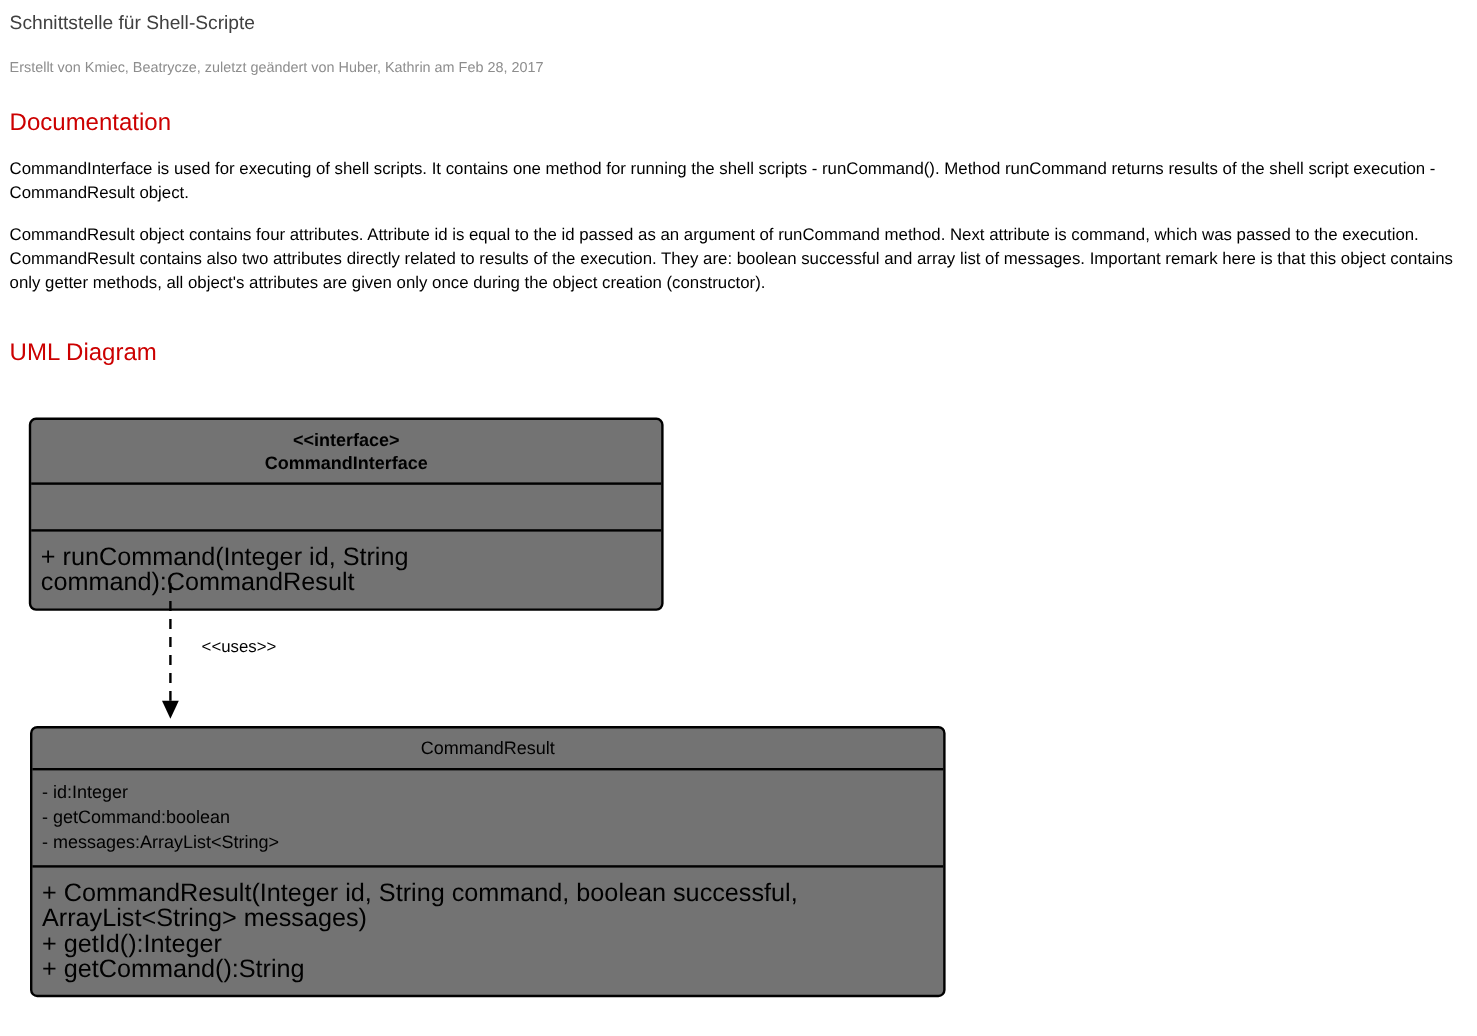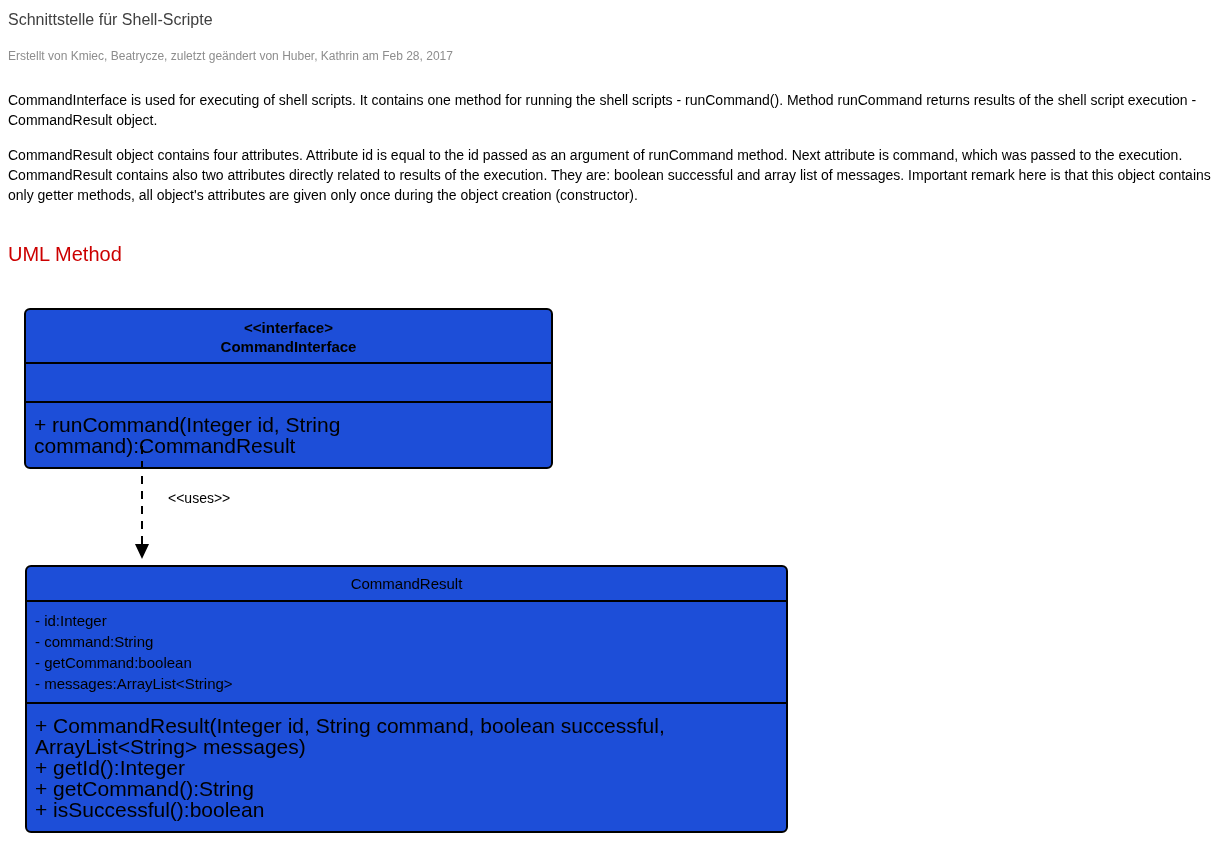--- a/index.html
+++ b/index.html
@@ -41,21 +41,21 @@
     margin: 0 0 15px 0;
   }
   
   .diagram {
     position: relative;
     height: 580px;
     color: #000;
   }
   .uml-box {
     position: absolute;
-    background: #1d4ed8;
+    background: #737373;
     border: 2px solid #000;
     border-radius: 6px;
     box-sizing: border-box;
   }
   .box-interface {
     left: 16px;
     top: 26px;
     width: 529px;
   }
   .box-result {
@@ -118,26 +118,27 @@
 </style>
 </head>
 <body>
 
 <div class="page">
 
   <h1 class="page-title">Schnittstelle für Shell-Scripte</h1>
 
   <div class="byline">Erstellt von Kmiec, Beatrycze, zuletzt geändert von Huber, Kathrin am Feb 28, 2017</div>
 
+  <h2 class="section-heading">Documentation</h2>
 
   <p class="doc-paragraph">CommandInterface is used for executing of shell scripts. It contains one method for running the shell scripts - runCommand(). Method runCommand returns results of the shell script execution - CommandResult object.</p>
 
   <p class="doc-paragraph">CommandResult object contains four attributes. Attribute id is equal to the id passed as an argument of runCommand method. Next attribute is command, which was passed to the execution. CommandResult contains also two attributes directly related to results of the execution. They are: boolean successful and array list of messages. Important remark here is that this object contains only getter methods, all object's attributes are given only once during the object creation (constructor).</p>
 
-  <h2 class="section-heading uml-heading">UML Method</h2>
+  <h2 class="section-heading uml-heading">UML Diagram</h2>
 
   <div class="diagram">
 
     <div class="uml-box box-interface">
       <div class="uml-title bold">
         <div>&lt;&lt;interface&gt;</div>
         <div>CommandInterface</div>
       </div>
       <div class="uml-empty-compartment"></div>
       <div class="uml-methods">
@@ -146,26 +147,24 @@
     </div>
 
     <div class="uses-line"></div>
     <div class="uses-arrowhead"></div>
     <div class="uses-label">&lt;&lt;uses&gt;&gt;</div>
 
     <div class="uml-box box-result">
       <div class="uml-title">CommandResult</div>
       <div class="uml-attrs">
         <div>- id:Integer</div>
-        <div>- command:String</div>
         <div>- getCommand:boolean</div>
         <div>- messages:ArrayList&lt;String&gt;</div>
       </div>
       <div class="uml-methods">
         <div>+ CommandResult(Integer id, String command, boolean successful, ArrayList&lt;String&gt; messages)</div>
         <div>+ getId():Integer</div>
         <div>+ getCommand():String</div>
-        <div>+ isSuccessful():boolean</div>
       </div>
     </div>
 
   </div>
 </div>
 
 </body></html>

